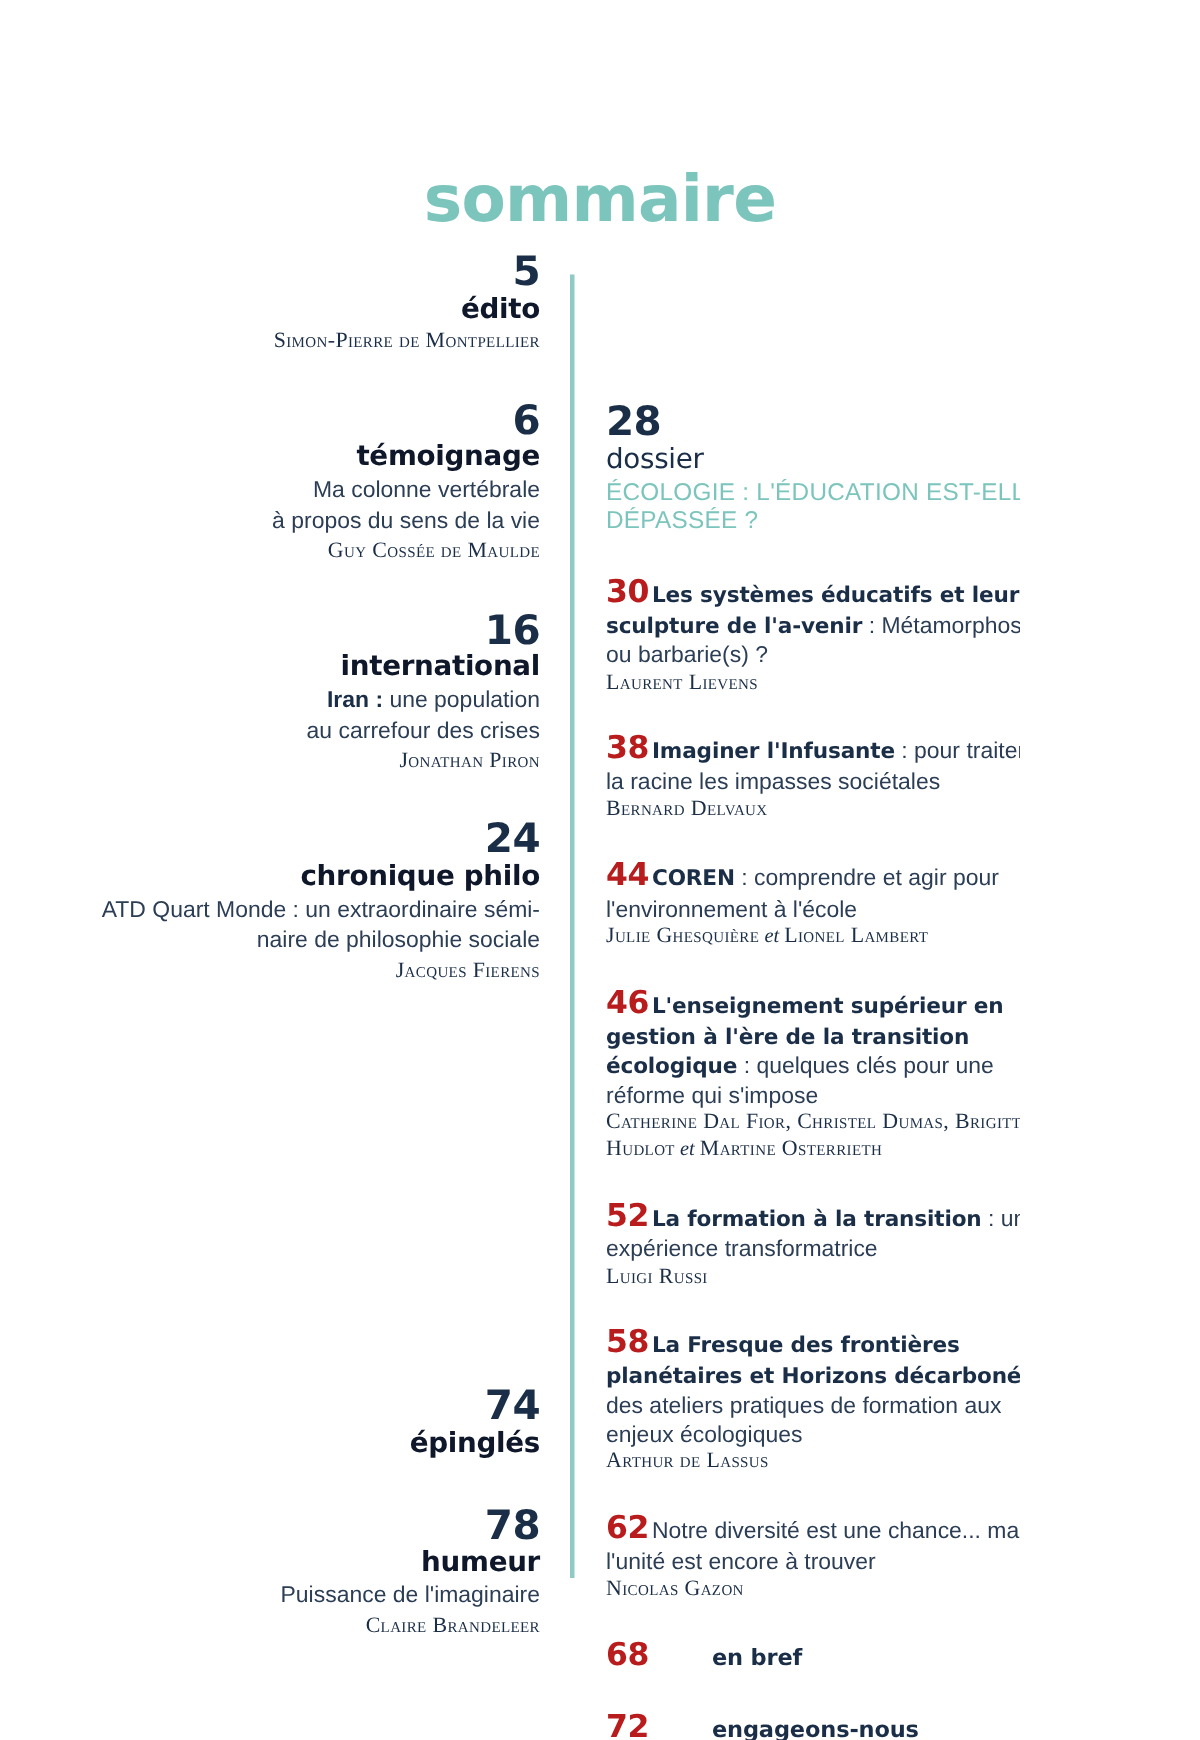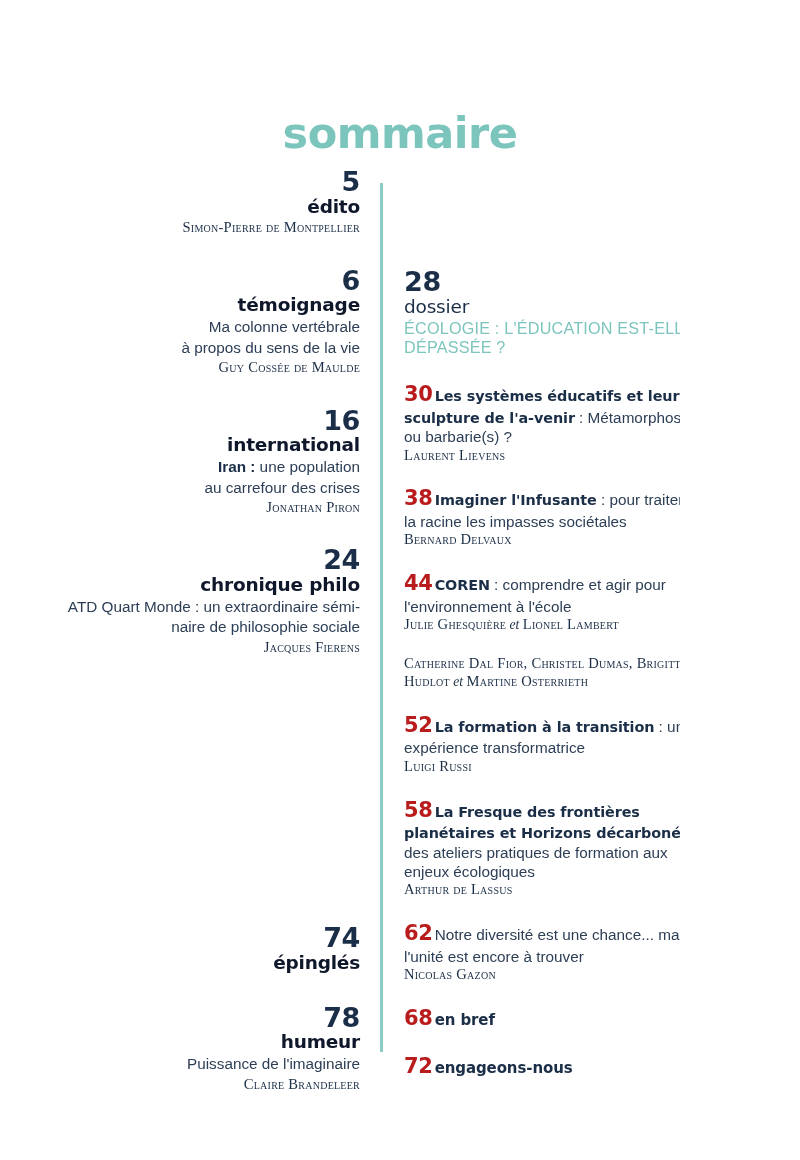--- a/index.html
+++ b/index.html
@@ -182,20 +182,21 @@
     font-size: 13.6px;
     letter-spacing: 0;
   }
 
   
   .entry-simple {
     margin-bottom: 21px;
   }
   .entry-simple .r-title {
     font-size: 15px;
+    margin-left: 40px;
   }
 
   
   .gap-lg { margin-bottom: 30px; }
   .push-74 { margin-top: 268px; text-align: right; }
 </style>
 </head>
 <body>
 
 <div class="page">
@@ -269,20 +270,21 @@
       <div class="r-line"><span class="r-num">38</span><span class="r-title">Imaginer l'Infusante</span><span> : pour traiter à la racine les impasses sociétales</span></div>
       <div class="r-author">Bernard Delvaux</div>
     </div>
 
     <div class="entry-r">
       <div class="r-line"><span class="r-num">44</span><span class="r-title">COREN</span><span> : comprendre et agir pour l'environnement à l'école</span></div>
       <div class="r-author"><span>Julie Ghesquière</span><span class="conj"> et </span><span>Lionel Lambert</span></div>
     </div>
 
     <div class="entry-r">
+      <div class="r-line"><span class="r-num">46</span><span class="r-title">L'enseignement supérieur en gestion à l'ère de la transition écologique</span><span> : quelques clés pour une réforme qui s'impose</span></div>
       <div class="r-author"><span>Catherine Dal Fior, Christel Dumas, Brigitte Hudlot</span><span class="conj"> et </span><span>Martine Osterrieth</span></div>
     </div>
 
     <div class="entry-r">
       <div class="r-line"><span class="r-num">52</span><span class="r-title">La formation à la transition</span><span> : une expérience transformatrice</span></div>
       <div class="r-author">Luigi Russi</div>
     </div>
 
     <div class="entry-r">
       <div class="r-line"><span class="r-num">58</span><span class="r-title">La Fresque des frontières planétaires et Horizons décarbonés</span><span> : des ateliers pratiques de formation aux enjeux écologiques</span></div>

